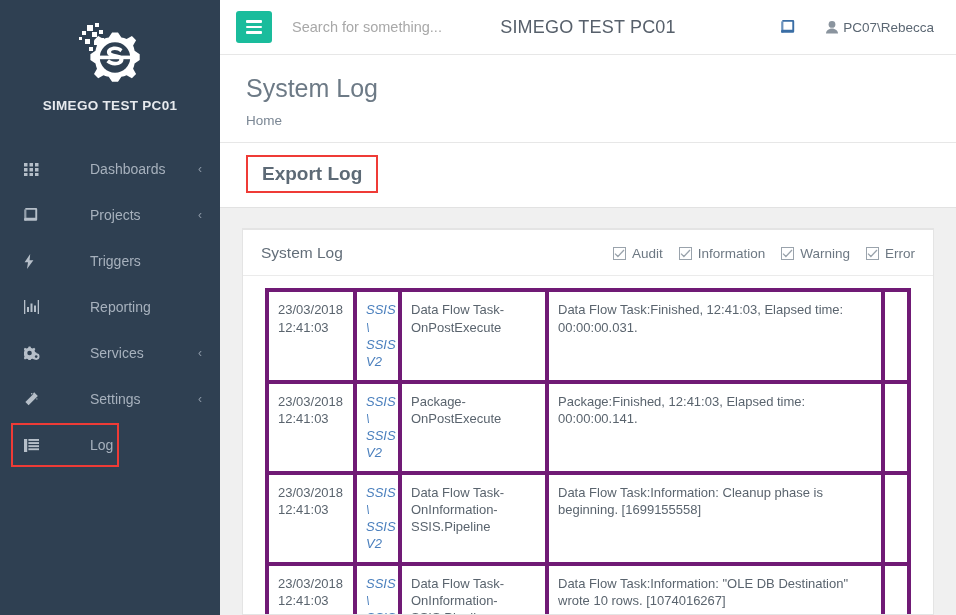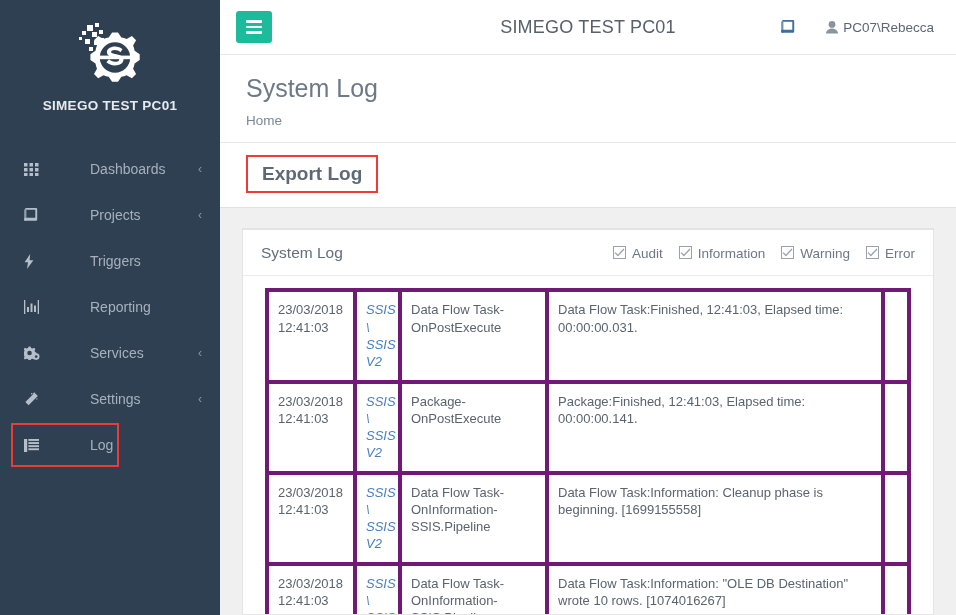--- a/index.html
+++ b/index.html
@@ -219,20 +219,21 @@
     color: #636e79;
   }
   .filters {
     margin-left: auto;
     display: flex;
     align-items: center;
     gap: 16px;
   }
   .filter {
     display: flex;
+    align-items: center;
     gap: 6px;
     font-size: 13.5px;
     color: #6d7883;
     cursor: pointer;
   }
   .cbox {
     width: 13px; height: 13px;
     border: 1px solid #9aa3ac;
     background: #fff;
     display: inline-flex;
@@ -400,20 +401,21 @@
 </aside>
 
 <div id="main">
 
   <header id="topbar">
     <button class="menu-toggle">
       <span></span>
       <span></span>
       <span></span>
     </button>
+    <input class="search-box" type="text" placeholder="Search for something..." style="">
     <div class="topbar-title">SIMEGO TEST PC01</div>
     <div class="topbar-right">
       <span class="book-icon">
         <svg width="15" height="14" viewBox="0 0 15 14" fill="currentColor">
             <path d="M1.5 0 h10.5 a1.2 1.2 0 0 1 1.2 1.2 v10.3 a1.2 1.2 0 0 1 -1.2 1.2 h-10.5 a1.5 1.5 0 0 1 0-3 h9.8 v-8 h-9.8 a1.5 1.5 0 0 1 0-1.7 z"></path>
             <rect x="0.2" y="1.4" width="2.2" height="11.3" opacity="0.75"></rect>
           </svg>
       </span>
       <span class="user-chip">
         <span class="user-icon">

